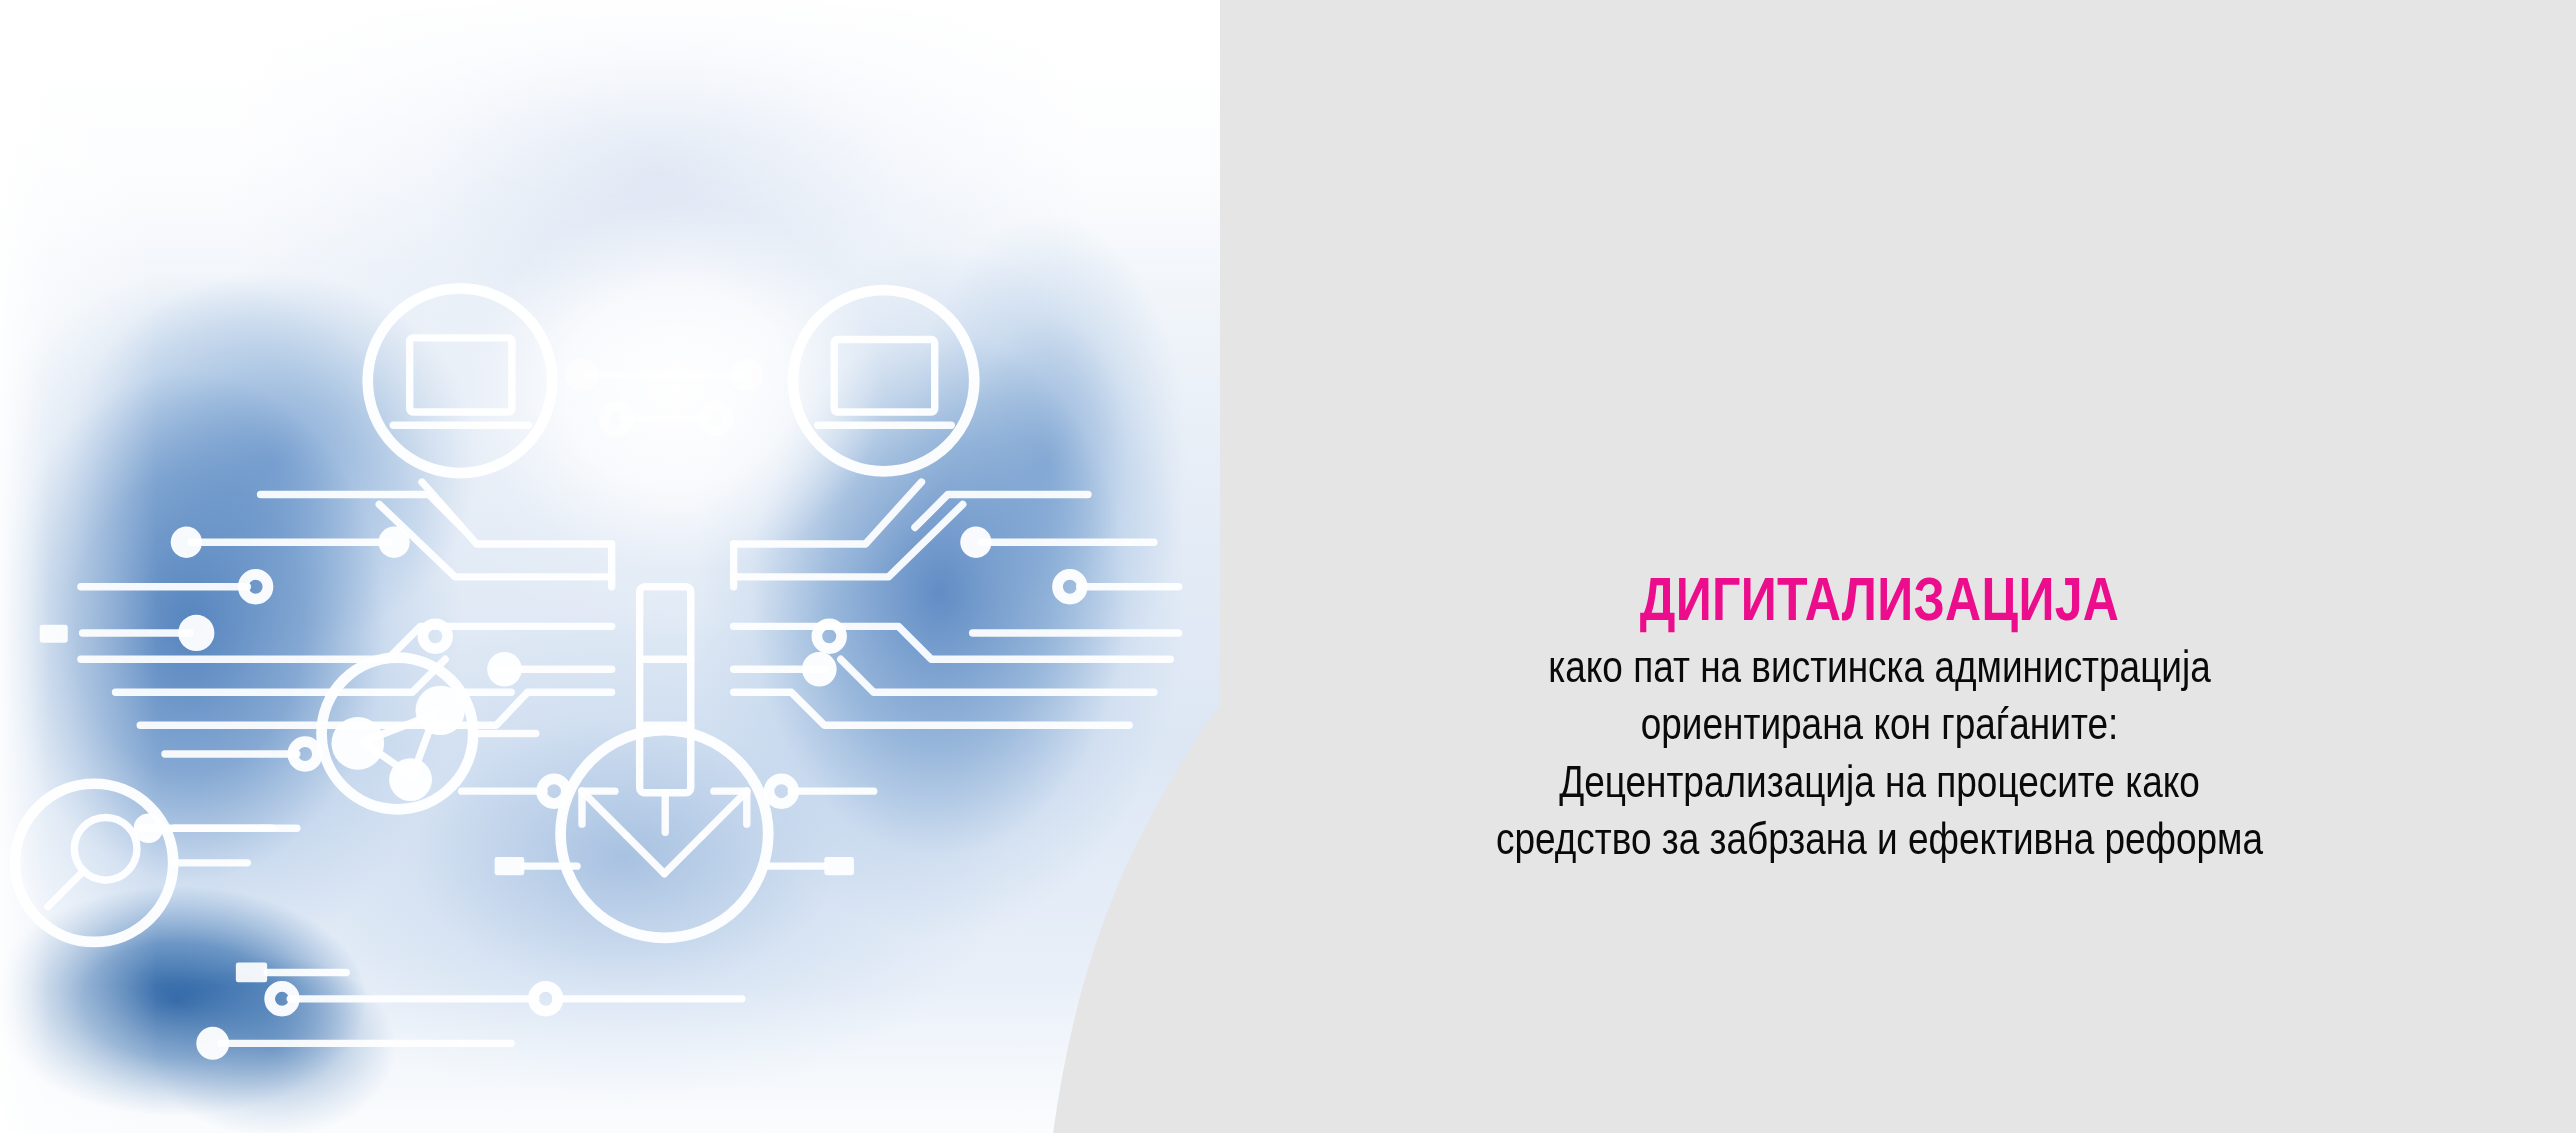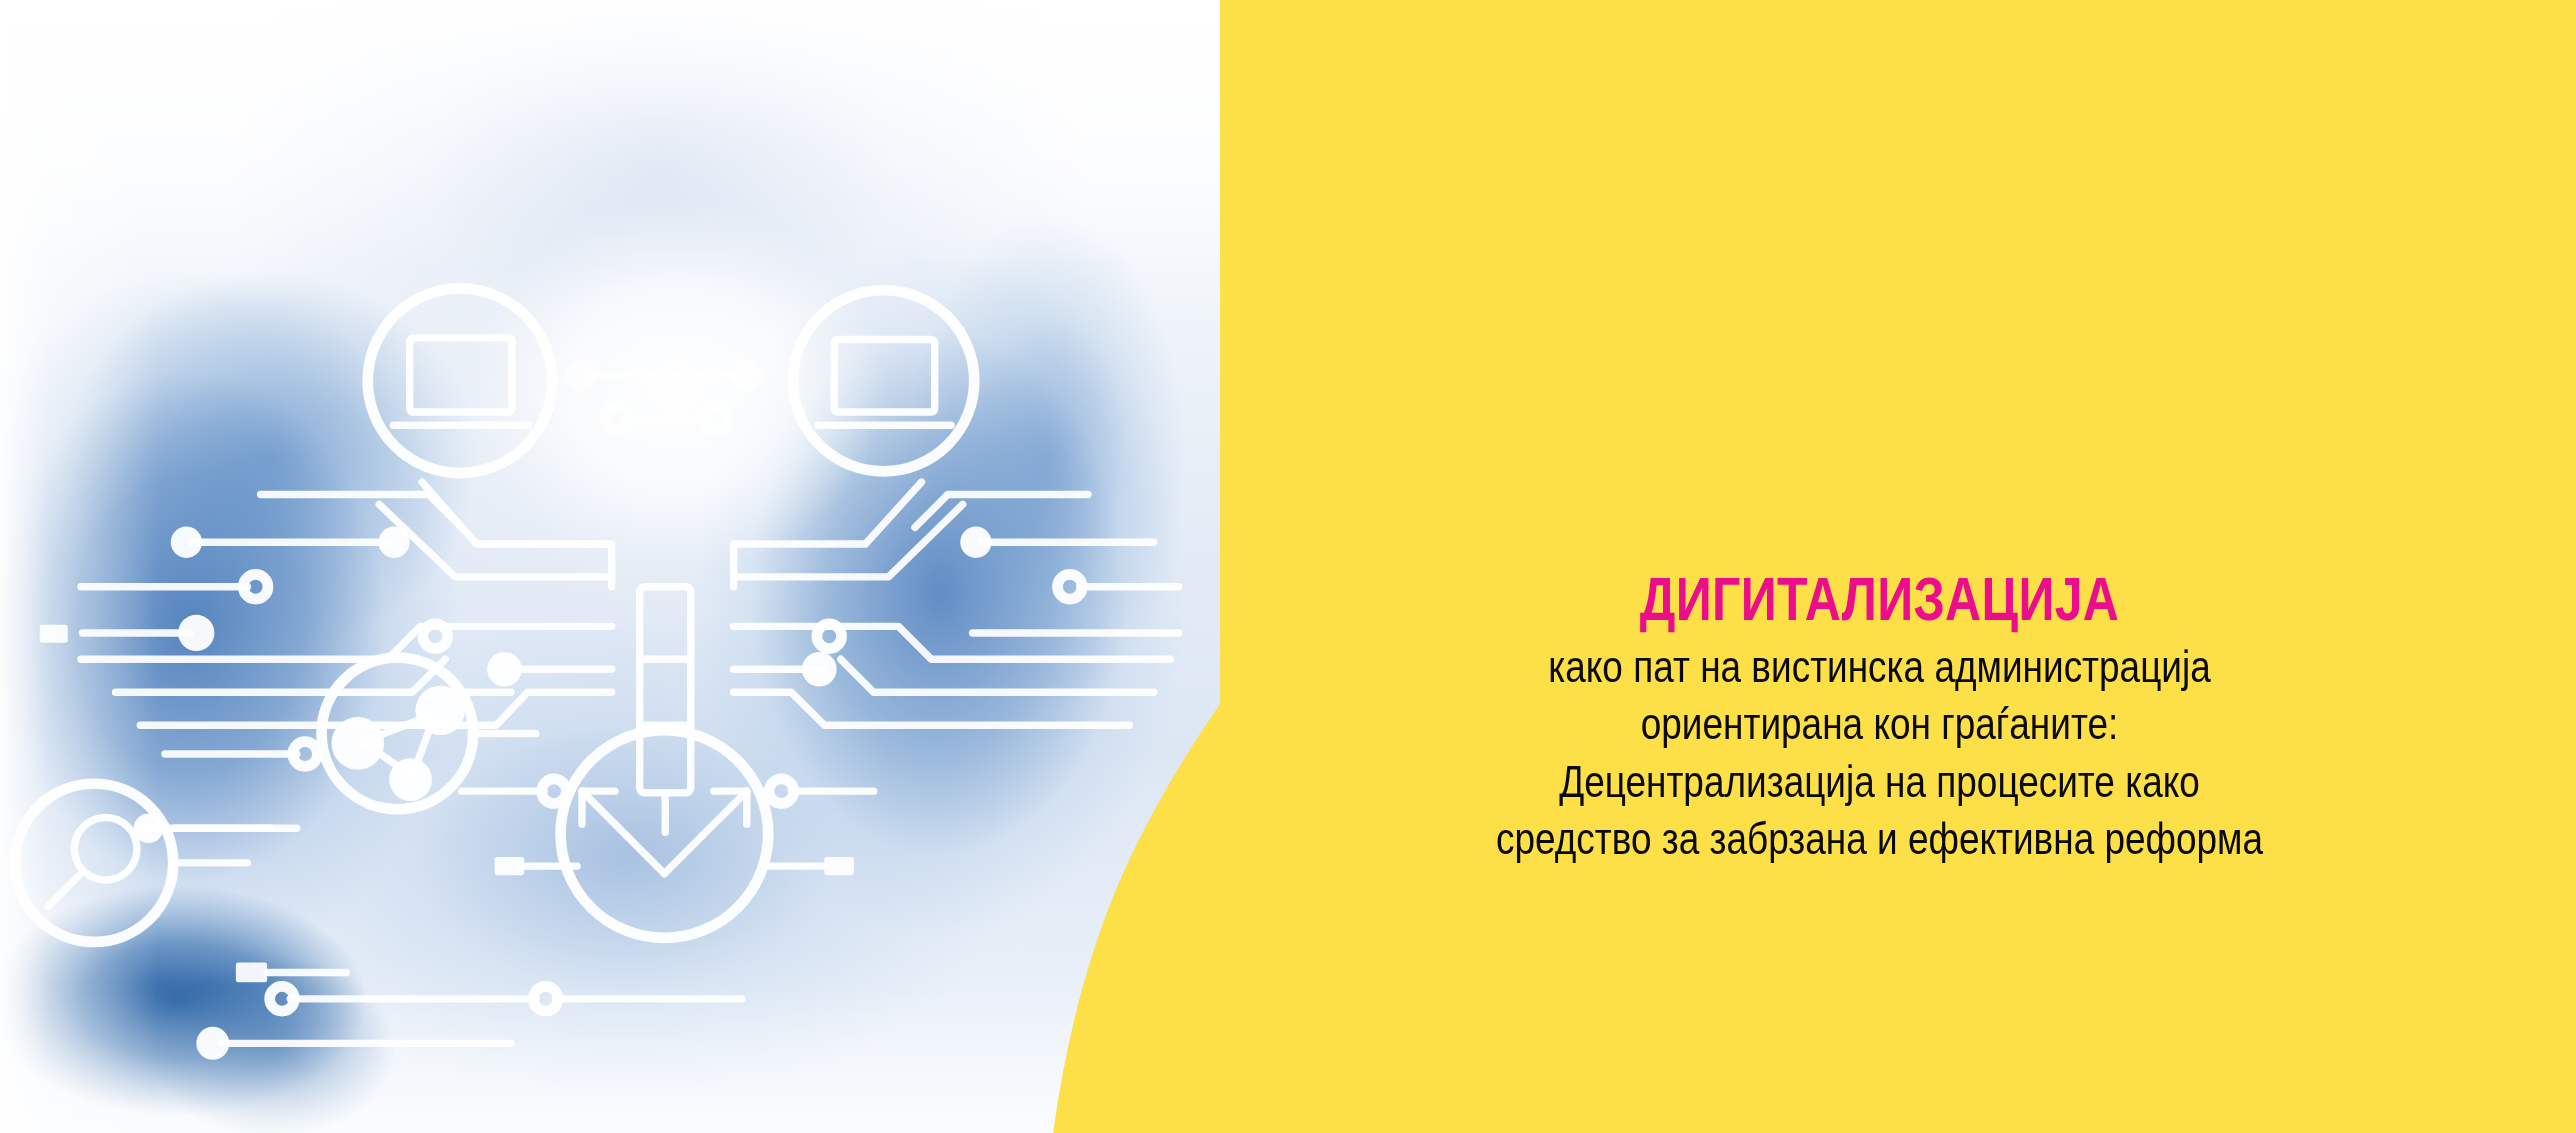--- a/index.html
+++ b/index.html
@@ -9,21 +9,21 @@
     background: #ffffff;
   }
   body {
     font-family: "Liberation Sans", sans-serif;
   }
 
   .slide {
     position: relative;
     width: 2576px;
     height: 1134px;
-    background: #fde047;
+    background: #e5e5e5;
     overflow: hidden;
   }
 
   
   .hero {
     position: absolute;
     left: 0;
     top: 0;
     width: 1220px;
     height: 1134px;

